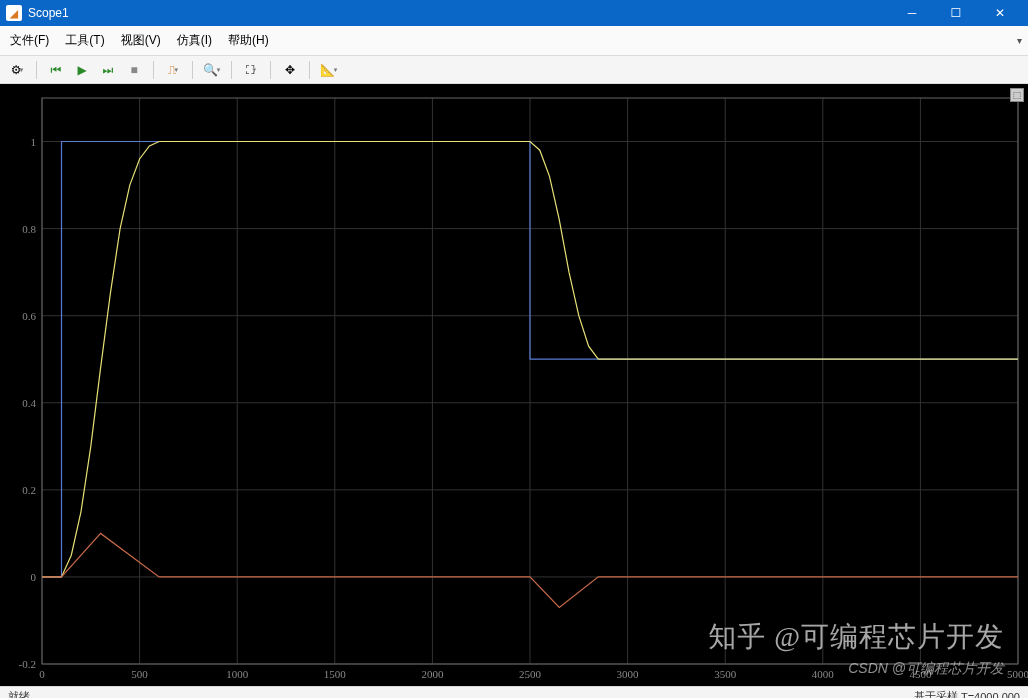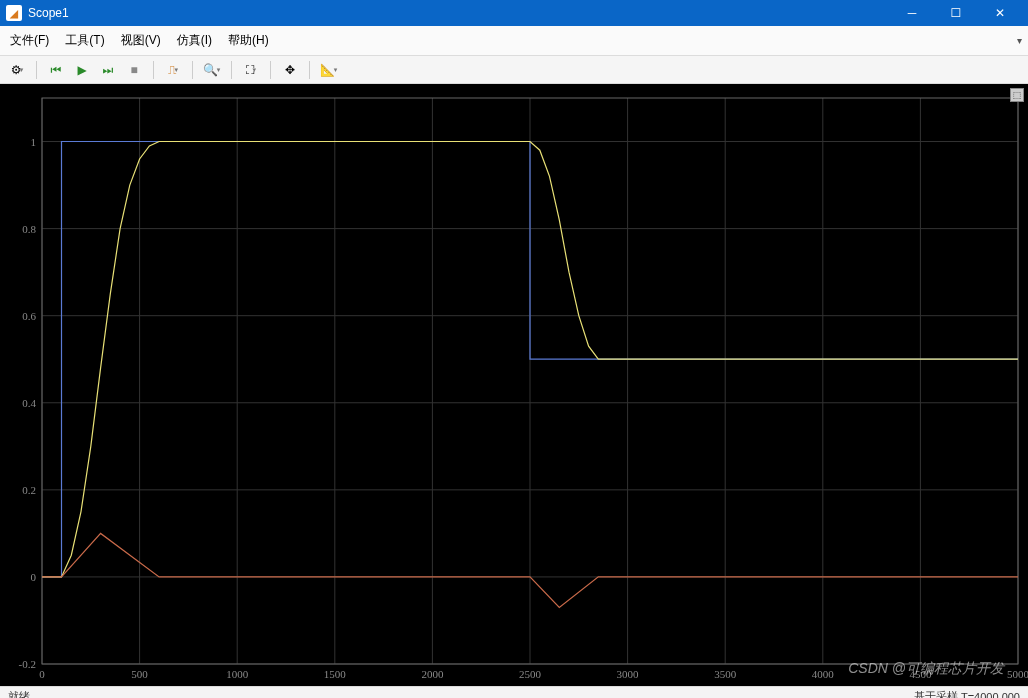--- a/index.html
+++ b/index.html
@@ -135,20 +135,21 @@
         <text x="36" y="148.61538461538464" text-anchor="end" class="axis-text">0.8</text>
         <line x1="42" y1="57.53846153846155" x2="1018" y2="57.53846153846155" class="grid-line"></line>
         <text x="36" y="61.53846153846155" text-anchor="end" class="axis-text">1</text>
         <rect x="42" y="14" width="976" height="566" class="axis-box"></rect>
         <path d="M42.0 492.9 L61.5 492.9 L61.5 57.5 L530.0 57.5 L530.0 275.2 L1018.0 275.2 " stroke="#5b7bd5" stroke-width="1.2" fill="none"></path>
         <path d="M42.0 492.9 L61.5 492.9 L71.3 471.2 L81.0 427.6 L90.8 362.3 L100.6 283.9 L110.3 209.9 L120.1 144.6 L129.8 101.1 L139.6 75.0 L149.4 61.9 L159.1 57.5 L530.0 57.5 L539.8 66.2 L549.5 92.4 L559.3 135.9 L569.0 188.2 L578.8 231.7 L588.6 262.2 L598.3 275.2 L1018.0 275.2 " stroke="#e8e076" stroke-width="1.2" fill="none"></path>
         <path d="M42.0 492.9 L61.5 492.9 L100.6 449.4 L159.1 492.9 L530.0 492.9 L559.3 523.4 L598.3 492.9 L1018.0 492.9 " stroke="#c96a4a" stroke-width="1.2" fill="none"></path>
       </g>
   </svg>
   <div class="pin-icon">⬚</div>
+  <div class="watermark">知乎 @可编程芯片开发</div>
   <div class="watermark2">CSDN @可编程芯片开发</div>
 </div>
 
 <div class="statusbar">
   <span>就绪</span>
   <span class="spacer"></span>
   <span>基于采样</span>
   <span>&nbsp;</span>
   <span>T=4000.000</span>
 </div>

